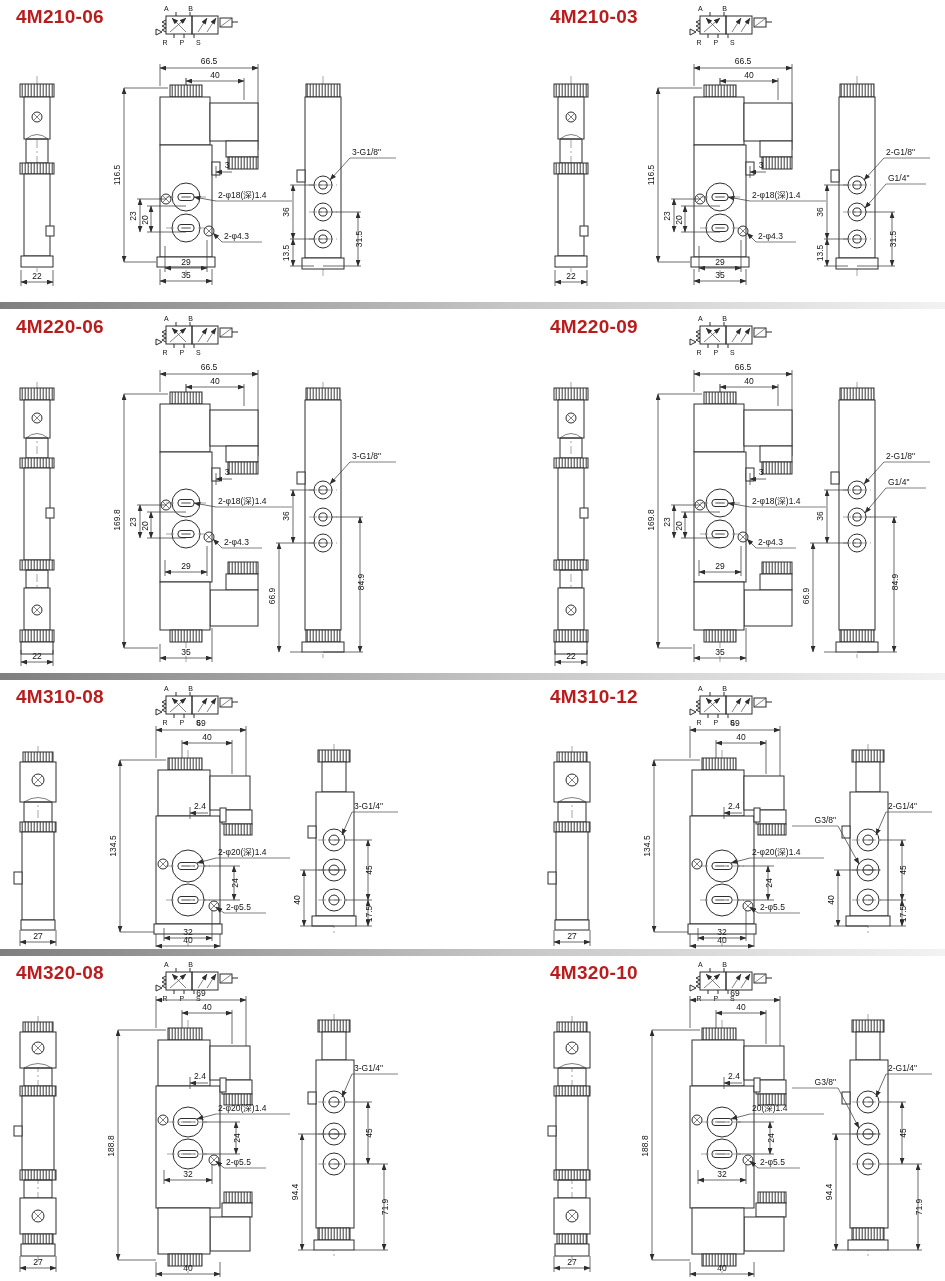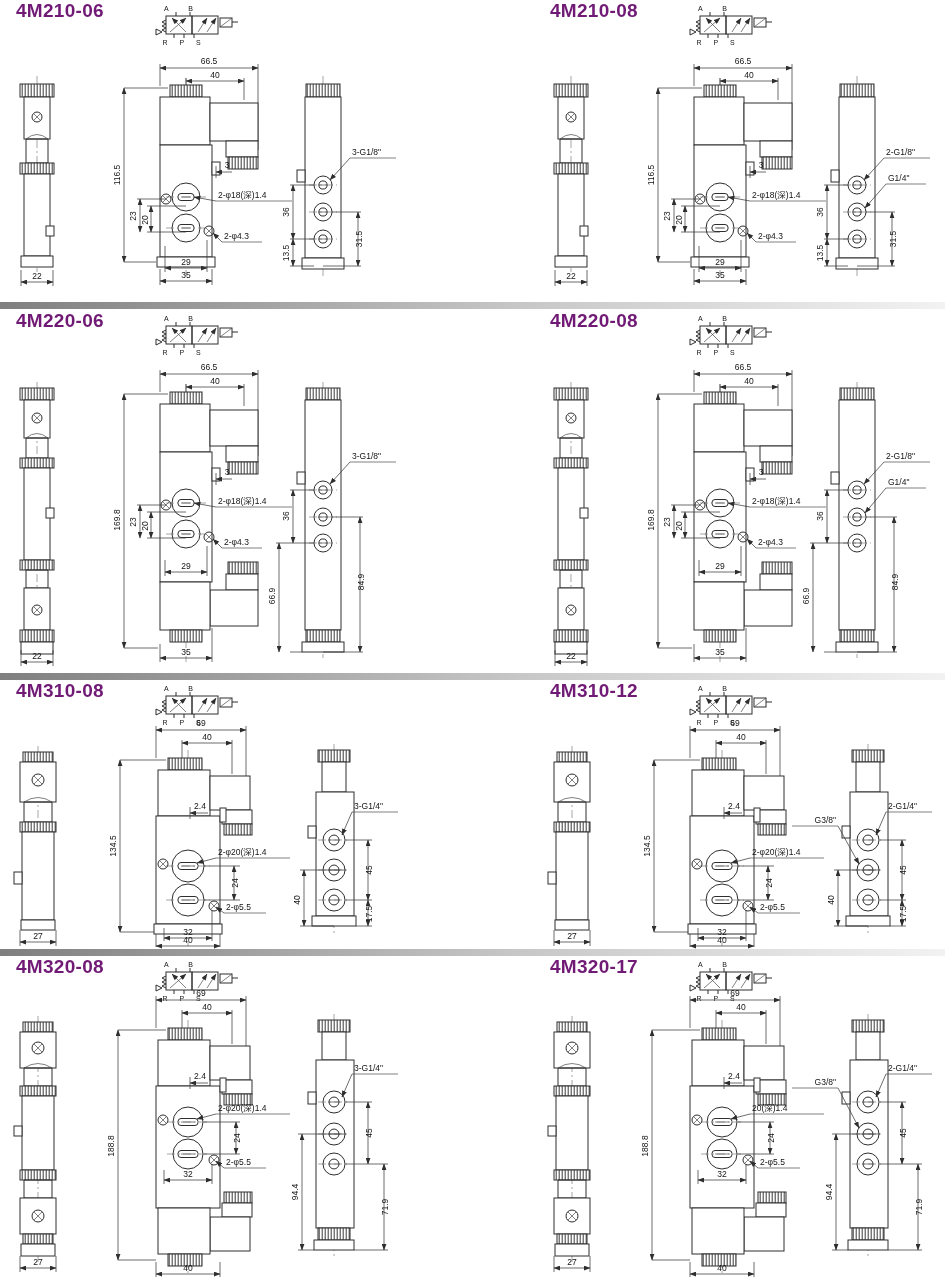--- a/index.html
+++ b/index.html
@@ -2,21 +2,21 @@
 <html><head>
 <meta charset="utf-8">
 <style>
   *{box-sizing:border-box}
   body{margin:0;background:#ffffff}
   #page{position:relative;width:945px;height:1281px;background:#fff;overflow:hidden;
         font-family:"Liberation Sans",sans-serif}
   .sep{position:absolute;left:0;width:945px;height:7px;
        background:linear-gradient(90deg,#7f7f7f,#c7c7c7 55%,#f2f2f2)}
   .cell{position:absolute;width:472px}
-  .title{position:absolute;left:16px;top:0;font-size:19px;font-weight:700;color:#701a75;
+  .title{position:absolute;left:16px;top:6px;font-size:19px;font-weight:700;color:#b91c1c;
          letter-spacing:.3px;white-space:nowrap}
   .symsvg{position:absolute}
   .draw{position:absolute;left:0;top:0;overflow:visible}
   svg text{fill:#141414;font-family:"Liberation Sans",sans-serif}
   .ln{fill:none;stroke:#2e2e2e;stroke-width:1}
   .part{fill:#fff;stroke:#2e2e2e;stroke-width:1}
   .kn{fill:url(#kn);stroke:#2e2e2e;stroke-width:1}
   .thin{fill:none;stroke:#4a4a4a;stroke-width:.7}
   .dim{fill:none;stroke:#3c3c3c;stroke-width:.75}
   .cl{fill:none;stroke:#6a6a6a;stroke-width:.6;stroke-dasharray:8 3 2 3}
@@ -171,21 +171,21 @@
           <line class="dim" marker-start="url(#ar)" marker-end="url(#ar)" x1="293" y1="185" x2="293" y2="239"></line>
           <text x="289" y="212" font-size="8.5" text-anchor="middle" transform="rotate(-90 289 212)">36</text>
           <line class="dim" marker-start="url(#ar)" marker-end="url(#ar)" x1="358" y1="212" x2="358" y2="266"></line>
           <text x="362" y="239" font-size="8.5" text-anchor="middle" transform="rotate(-90 362 239)">31.5</text>
           <line class="dim" marker-start="url(#ar)" marker-end="url(#ar)" x1="293" y1="239" x2="293" y2="266"></line>
           <text x="289" y="253" font-size="8.5" text-anchor="middle" transform="rotate(-90 289 253)">13.5</text>
         </g>
       </svg>
     </div>
     <div class="cell" style="left:534px;top:0px;height:300px">
-      <span class="title">4M210-08</span>
+      <span class="title">4M210-03</span>
       <svg class="symsvg" style="left:146px;top:4px" width="96" height="42" viewBox="0 0 96 42">
         <rect class="ln" x="20" y="12" width="26" height="18"></rect>
         <rect class="ln" x="46" y="12" width="26" height="18"></rect>
         <line class="thin" marker-end="url(#ar)" x1="24" y1="28" x2="40" y2="14"></line>
         <line class="thin" marker-end="url(#ar)" x1="40" y1="28" x2="26" y2="14"></line>
         <line class="thin" marker-end="url(#ar)" x1="52" y1="28" x2="61" y2="14"></line>
         <line class="thin" marker-end="url(#ar)" x1="61" y1="28" x2="70" y2="14"></line>
         <path class="ln" d="M20,16 l-4,2 4,2 -4,2 4,2 -4,2 4,2"></path>
         <path class="ln" d="M10,25 l6,3 -6,3 z"></path>
         <rect class="ln" x="74" y="14" width="12" height="9"></rect>
@@ -460,21 +460,21 @@
           <line class="dim" marker-start="url(#ar)" marker-end="url(#ar)" x1="293" y1="180" x2="293" y2="233"></line>
           <text x="289" y="206" font-size="8.5" text-anchor="middle" transform="rotate(-90 289 206)">36</text>
           <line class="dim" marker-start="url(#ar)" marker-end="url(#ar)" x1="360" y1="207" x2="360" y2="342"></line>
           <text x="364" y="272" font-size="8.5" text-anchor="middle" transform="rotate(-90 364 272)">84.9</text>
           <line class="dim" marker-start="url(#ar)" marker-end="url(#ar)" x1="279" y1="233" x2="279" y2="342"></line>
           <text x="275" y="286" font-size="8.5" text-anchor="middle" transform="rotate(-90 275 286)">66.9</text>
         </g>
       </svg>
     </div>
     <div class="cell" style="left:534px;top:310px;height:362px">
-      <span class="title">4M220-08</span>
+      <span class="title">4M220-09</span>
       <svg class="symsvg" style="left:146px;top:4px" width="96" height="42" viewBox="0 0 96 42">
         <rect class="ln" x="20" y="12" width="26" height="18"></rect>
         <rect class="ln" x="46" y="12" width="26" height="18"></rect>
         <line class="thin" marker-end="url(#ar)" x1="24" y1="28" x2="40" y2="14"></line>
         <line class="thin" marker-end="url(#ar)" x1="40" y1="28" x2="26" y2="14"></line>
         <line class="thin" marker-end="url(#ar)" x1="52" y1="28" x2="61" y2="14"></line>
         <line class="thin" marker-end="url(#ar)" x1="61" y1="28" x2="70" y2="14"></line>
         <path class="ln" d="M20,16 l-4,2 4,2 -4,2 4,2 -4,2 4,2"></path>
         <path class="ln" d="M10,25 l6,3 -6,3 z"></path>
         <rect class="ln" x="74" y="14" width="12" height="9"></rect>
@@ -1032,21 +1032,21 @@
           <line class="dim" x1="314" y1="294" x2="298" y2="294"></line>
           <line class="dim" marker-start="url(#ar)" marker-end="url(#ar)" x1="302" y1="178" x2="302" y2="294"></line>
           <text x="298" y="236" font-size="8.5" text-anchor="middle" transform="rotate(-90 298 236)">94.4</text>
           <line class="dim" x1="354" y1="294" x2="388" y2="294"></line>
           <line class="dim" marker-start="url(#ar)" marker-end="url(#ar)" x1="384" y1="208" x2="384" y2="294"></line>
           <text x="388" y="251" font-size="8.5" text-anchor="middle" transform="rotate(-90 388 251)">71.9</text>
         </g>
       </svg>
     </div>
     <div class="cell" style="left:534px;top:956px;height:325px">
-      <span class="title">4M320-17</span>
+      <span class="title">4M320-10</span>
       <svg class="symsvg" style="left:146px;top:4px" width="96" height="42" viewBox="0 0 96 42">
         <rect class="ln" x="20" y="12" width="26" height="18"></rect>
         <rect class="ln" x="46" y="12" width="26" height="18"></rect>
         <line class="thin" marker-end="url(#ar)" x1="24" y1="28" x2="40" y2="14"></line>
         <line class="thin" marker-end="url(#ar)" x1="40" y1="28" x2="26" y2="14"></line>
         <line class="thin" marker-end="url(#ar)" x1="52" y1="28" x2="61" y2="14"></line>
         <line class="thin" marker-end="url(#ar)" x1="61" y1="28" x2="70" y2="14"></line>
         <path class="ln" d="M20,16 l-4,2 4,2 -4,2 4,2 -4,2 4,2"></path>
         <path class="ln" d="M10,25 l6,3 -6,3 z"></path>
         <rect class="ln" x="74" y="14" width="12" height="9"></rect>

